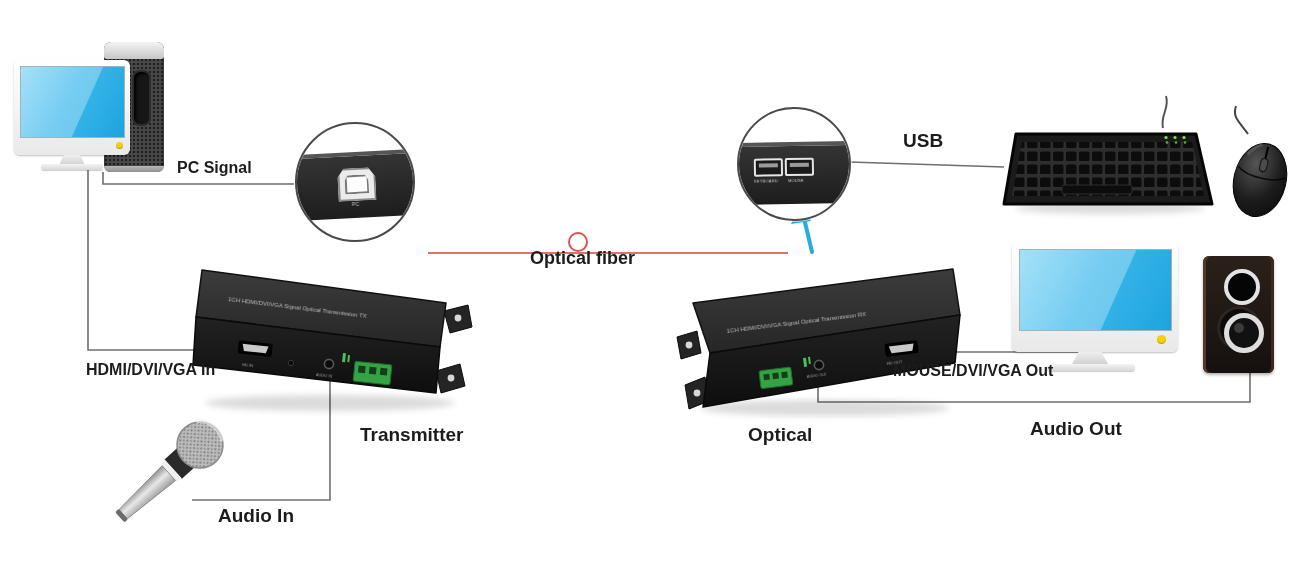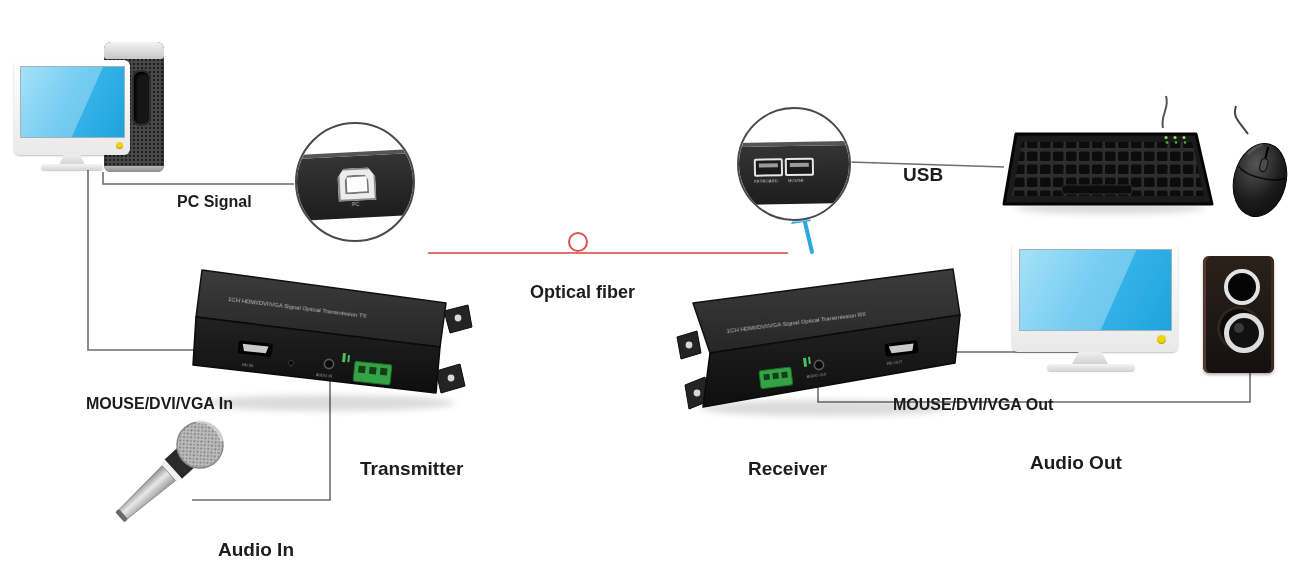--- a/index.html
+++ b/index.html
@@ -1,19 +1,19 @@
 <!DOCTYPE html>
 <html><head>
 <meta charset="utf-8">
 <style>
   html,body{margin:0;padding:0;background:#ffffff;}
   #canvas{position:relative;width:1312px;height:579px;background:#ffffff;overflow:hidden;
           font-family:"Liberation Sans",sans-serif;}
   .abs{position:absolute;}
-  .label{position:absolute;font-weight:700;color:#1c1c1c;white-space:nowrap;letter-spacing:0;margin-top:34px;}
+  .label{position:absolute;font-weight:700;color:#1c1c1c;white-space:nowrap;letter-spacing:0;}
   .lbl17{font-size:16px;}
   .lbl19{font-size:19px;}
 
   
   .tower{left:104px;top:42px;width:60px;height:130px;border-radius:7px;
          background:radial-gradient(#1e1e1e 1px,transparent 1.3px) 0 0/4px 4px,#484848;
          box-shadow:inset 0 -4px 4px rgba(0,0,0,.4);}
   .tower-cap{position:absolute;left:0;top:0;width:100%;height:17px;border-radius:7px 7px 3px 3px;
          background:linear-gradient(#f4f4f4,#c7c7c7);}
   .tower-base{position:absolute;left:0;bottom:0;width:100%;height:6px;border-radius:0 0 6px 6px;
@@ -282,20 +282,20 @@
   <div class="abs speaker">
     <div class="ring" style="left:21px;top:13px;width:28px;height:28px;border:4px solid #e3e3e3;background:#050505;"></div>
     <div class="ring" style="left:14px;top:50px;width:44px;height:44px;background:#0d0b09;box-shadow:inset 0 0 0 3px #2e2620;"></div>
     <div class="ring" style="left:21px;top:57px;width:30px;height:30px;border:5px solid #dedede;background:#111;"></div>
     <div class="ring" style="left:31px;top:67px;width:10px;height:10px;background:#3a3a3a;"></div>
   </div>
 
   <div class="label lbl17" style="left:177px;top:159px;">PC Signal</div>
   <div class="label lbl19" style="left:903px;top:130px;">USB</div>
   <div class="label" style="left:530px;top:248px;font-size:18px;">Optical fiber</div>
-  <div class="label lbl17" style="left:86px;top:361px;">MOUSE/DVI/VGA In</div>
+  <div class="label lbl17" style="left:86px;top:361px;">HDMI/DVI/VGA In</div>
   <div class="label lbl19" style="left:218px;top:505px;">Audio In</div>
   <div class="label lbl19" style="left:360px;top:424px;">Transmitter</div>
-  <div class="label lbl19" style="left:748px;top:424px;">Receiver</div>
+  <div class="label lbl19" style="left:748px;top:424px;">Optical</div>
   <div class="label lbl17" style="left:893px;top:362px;">MOUSE/DVI/VGA Out</div>
   <div class="label lbl19" style="left:1030px;top:418px;">Audio Out</div>
 
 </div>
 
 </body></html>

